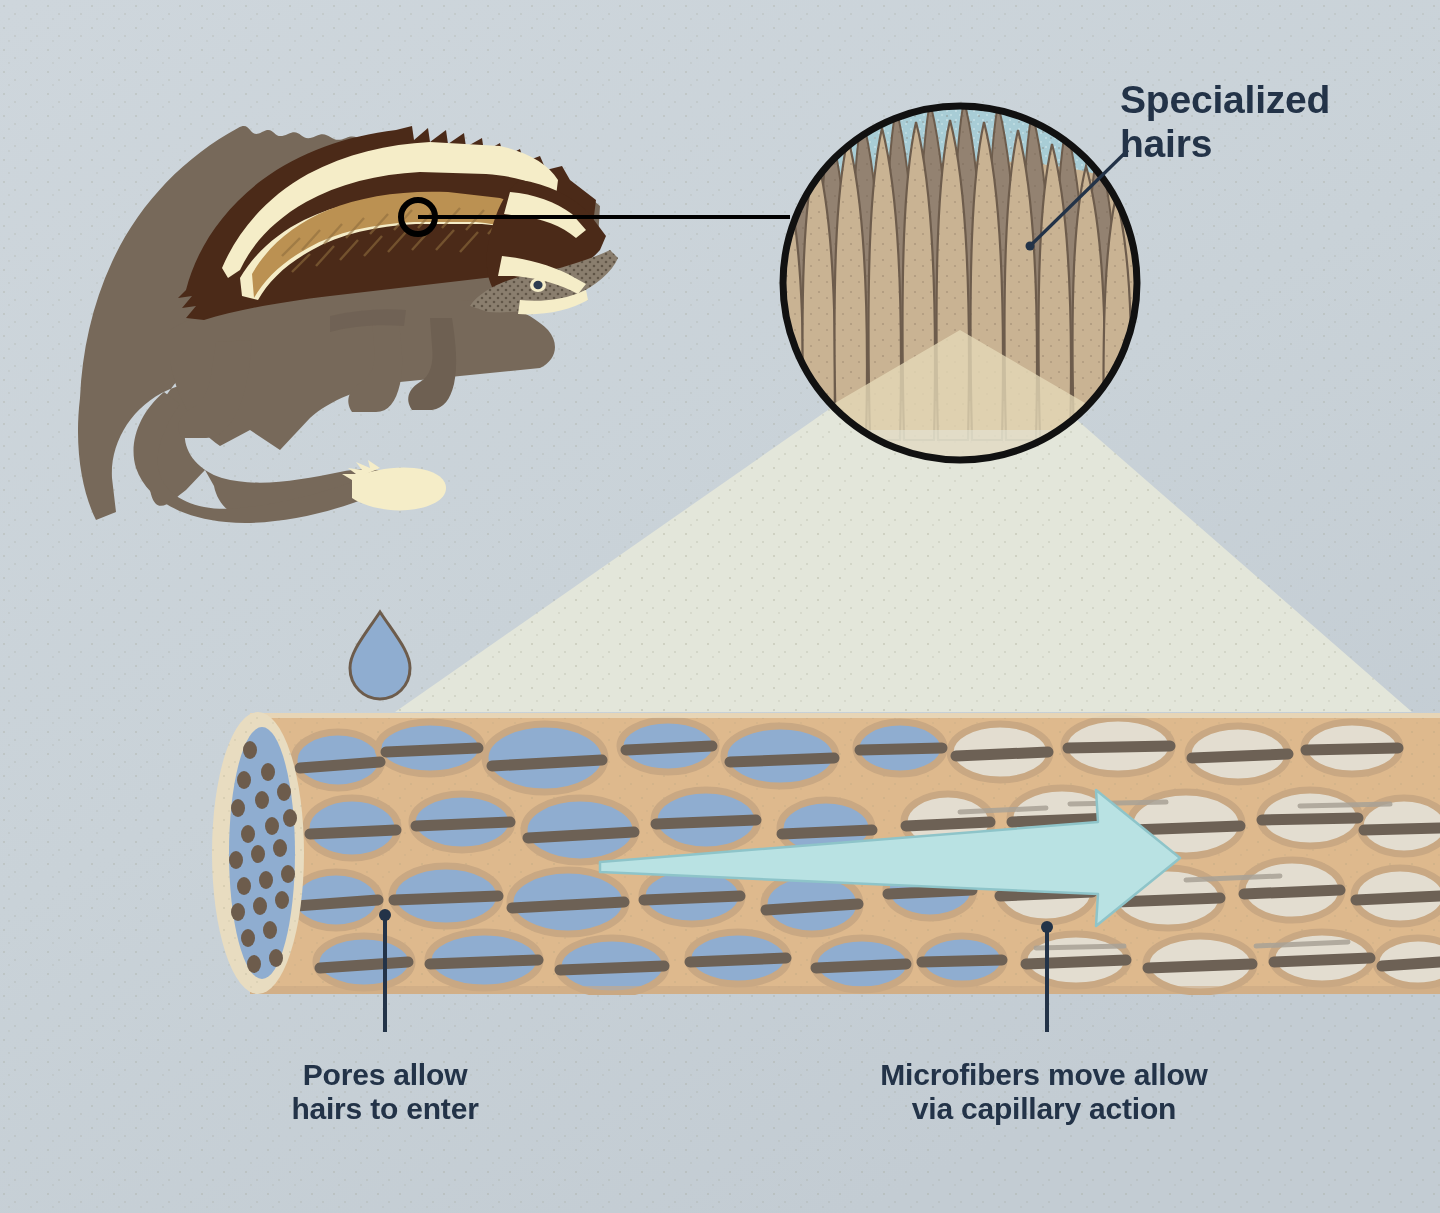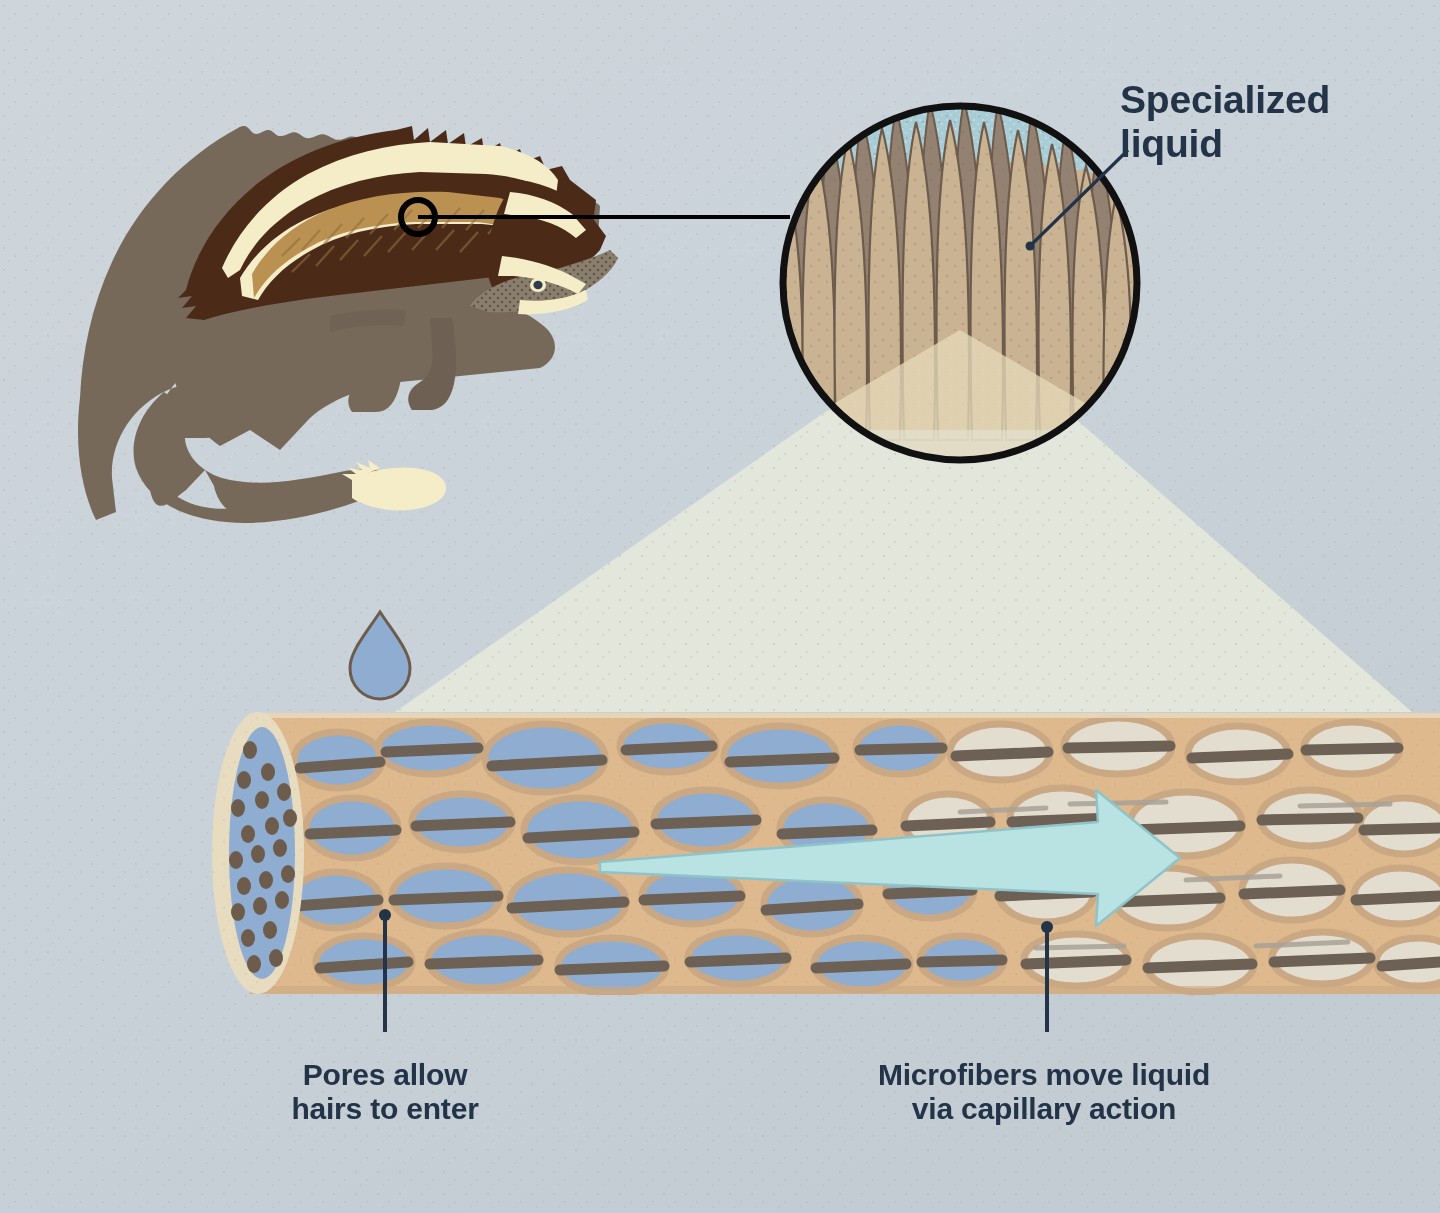--- a/index.html
+++ b/index.html
@@ -471,20 +471,20 @@
 
     <g>
       <line x1="385" y1="915" x2="385" y2="1032" stroke="#233348" stroke-width="4"></line>
       <circle cx="385" cy="915" r="6" fill="#233348"></circle>
       <line x1="1047" y1="927" x2="1047" y2="1032" stroke="#233348" stroke-width="4"></line>
       <circle cx="1047" cy="927" r="6" fill="#233348"></circle>
     </g>
   </svg>
 
   <div id="cap-hairs" class="cap">Specialized
-liquid</div>
+hairs</div>
 
   <div id="cap-pores" class="cap">Pores allow
 hairs to enter</div>
 
-  <div id="cap-fibers" class="cap">Microfibers move liquid
+  <div id="cap-fibers" class="cap">Microfibers move allow
 via capillary action</div>
 </div>
 
 </body></html>

